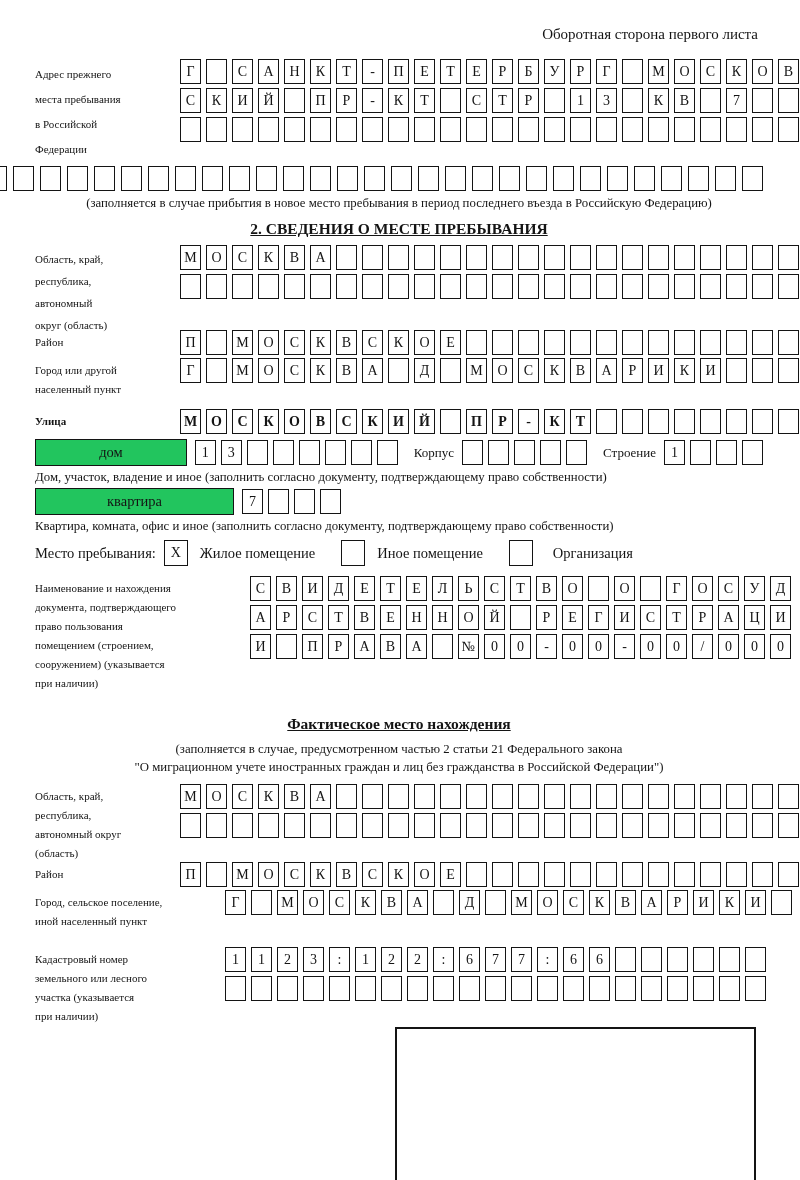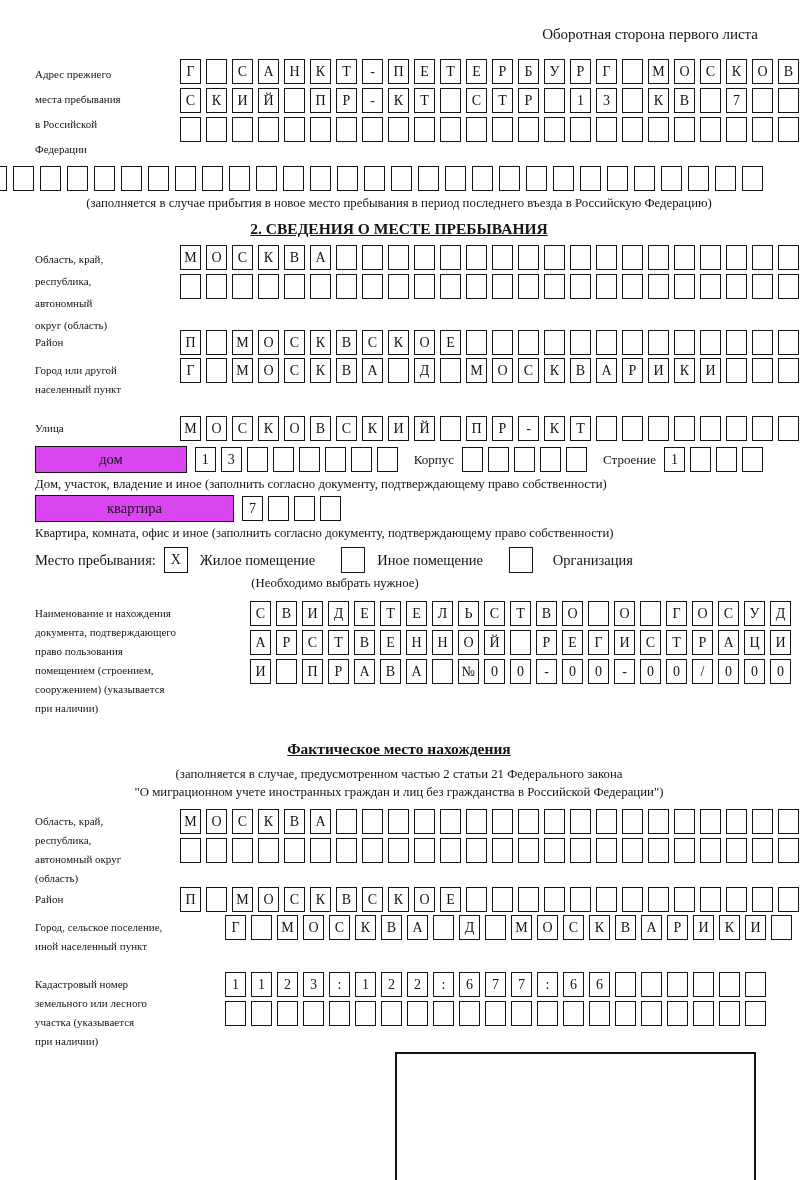--- a/index.html
+++ b/index.html
@@ -19,21 +19,21 @@
   .cell{flex:0 0 19px;width:19px;height:23px;border:1.8px solid #141414;
         display:flex;align-items:center;justify-content:center;
         font-size:14px;line-height:1;background:#fff;}
   .row4wrap{margin:4px 0 0 -25px;display:flex;justify-content:flex-end;}
   .row4wrap .crow{gap:6px;}
   .note-c{text-align:center;font-size:12.8px;margin-top:5px;}
   .sec-title{text-align:center;font-size:15.5px;font-weight:bold;margin:9px 0 7px;text-decoration:underline;}
   .h85{height:85px;}.h66{height:66px;}.h27{min-height:27px;margin-bottom:1px;}
   .inline-row{display:flex;align-items:center;margin:3px 0 2px;}
   .wbox{border:1.8px solid #141414;height:25px;display:flex;align-items:center;
-        justify-content:center;font-size:14.5px;background:#d946ef;}
+        justify-content:center;font-size:14.5px;background:#22c55e;}
   .dom-box{width:160px;margin-right:8px;}
   .kv-box{width:197px;margin-right:8px;}
   .side-lbl{font-size:13px;margin:0 8px;}
   .side-lbl.gap{margin-left:16px;}
   .stay-row{display:flex;align-items:center;font-size:14.5px;margin-top:6px;}
   .checkbox{width:22px;height:24px;border:1.8px solid #141414;display:flex;
             align-items:center;justify-content:center;font-size:14px;margin:0 12px 0 10px;}
   .checkbox.first{margin-left:8px;}
   .opt-lbl{margin-right:16px;}
   .opt-lbl.last{margin-left:8px;}
@@ -299,21 +299,21 @@
             <div class="cell">И</div>
             <div class="cell">К</div>
             <div class="cell">И</div>
             <div class="cell"></div>
             <div class="cell"></div>
             <div class="cell"></div>
           </div>
         </div>
     </div>
 
-    <div class="frow h27" style="margin-top:17px;">
+    <div class="frow h27" style="margin-top:10px;font-weight:bold;">
       <div class="lblcol">Улица</div>
       <div class="cellcol">
           <div class="crow">
             <div class="cell">М</div>
             <div class="cell">О</div>
             <div class="cell">С</div>
             <div class="cell">К</div>
             <div class="cell">О</div>
             <div class="cell">В</div>
             <div class="cell">С</div>
@@ -381,21 +381,20 @@
 
     <div class="stay-row">
       <span>Место пребывания:</span>
       <span class="checkbox first">X</span>
       <span class="opt-lbl">Жилое помещение</span>
       <span class="checkbox"></span>
       <span class="opt-lbl">Иное помещение</span>
       <span class="checkbox"></span>
       <span class="opt-lbl last">Организация</span>
     </div>
-    <div class="need-note">(Необходимо выбрать нужное)</div>
 
     <div class="frow" style="margin-top:10px;">
       <div class="lblcol w215">
           <div>Наименование и нахождения</div>
           <div>документа, подтверждающего</div>
           <div>право пользования</div>
           <div>помещением (строением,</div>
           <div>сооружением) (указывается</div>
           <div>при наличии)</div>
         </div>

